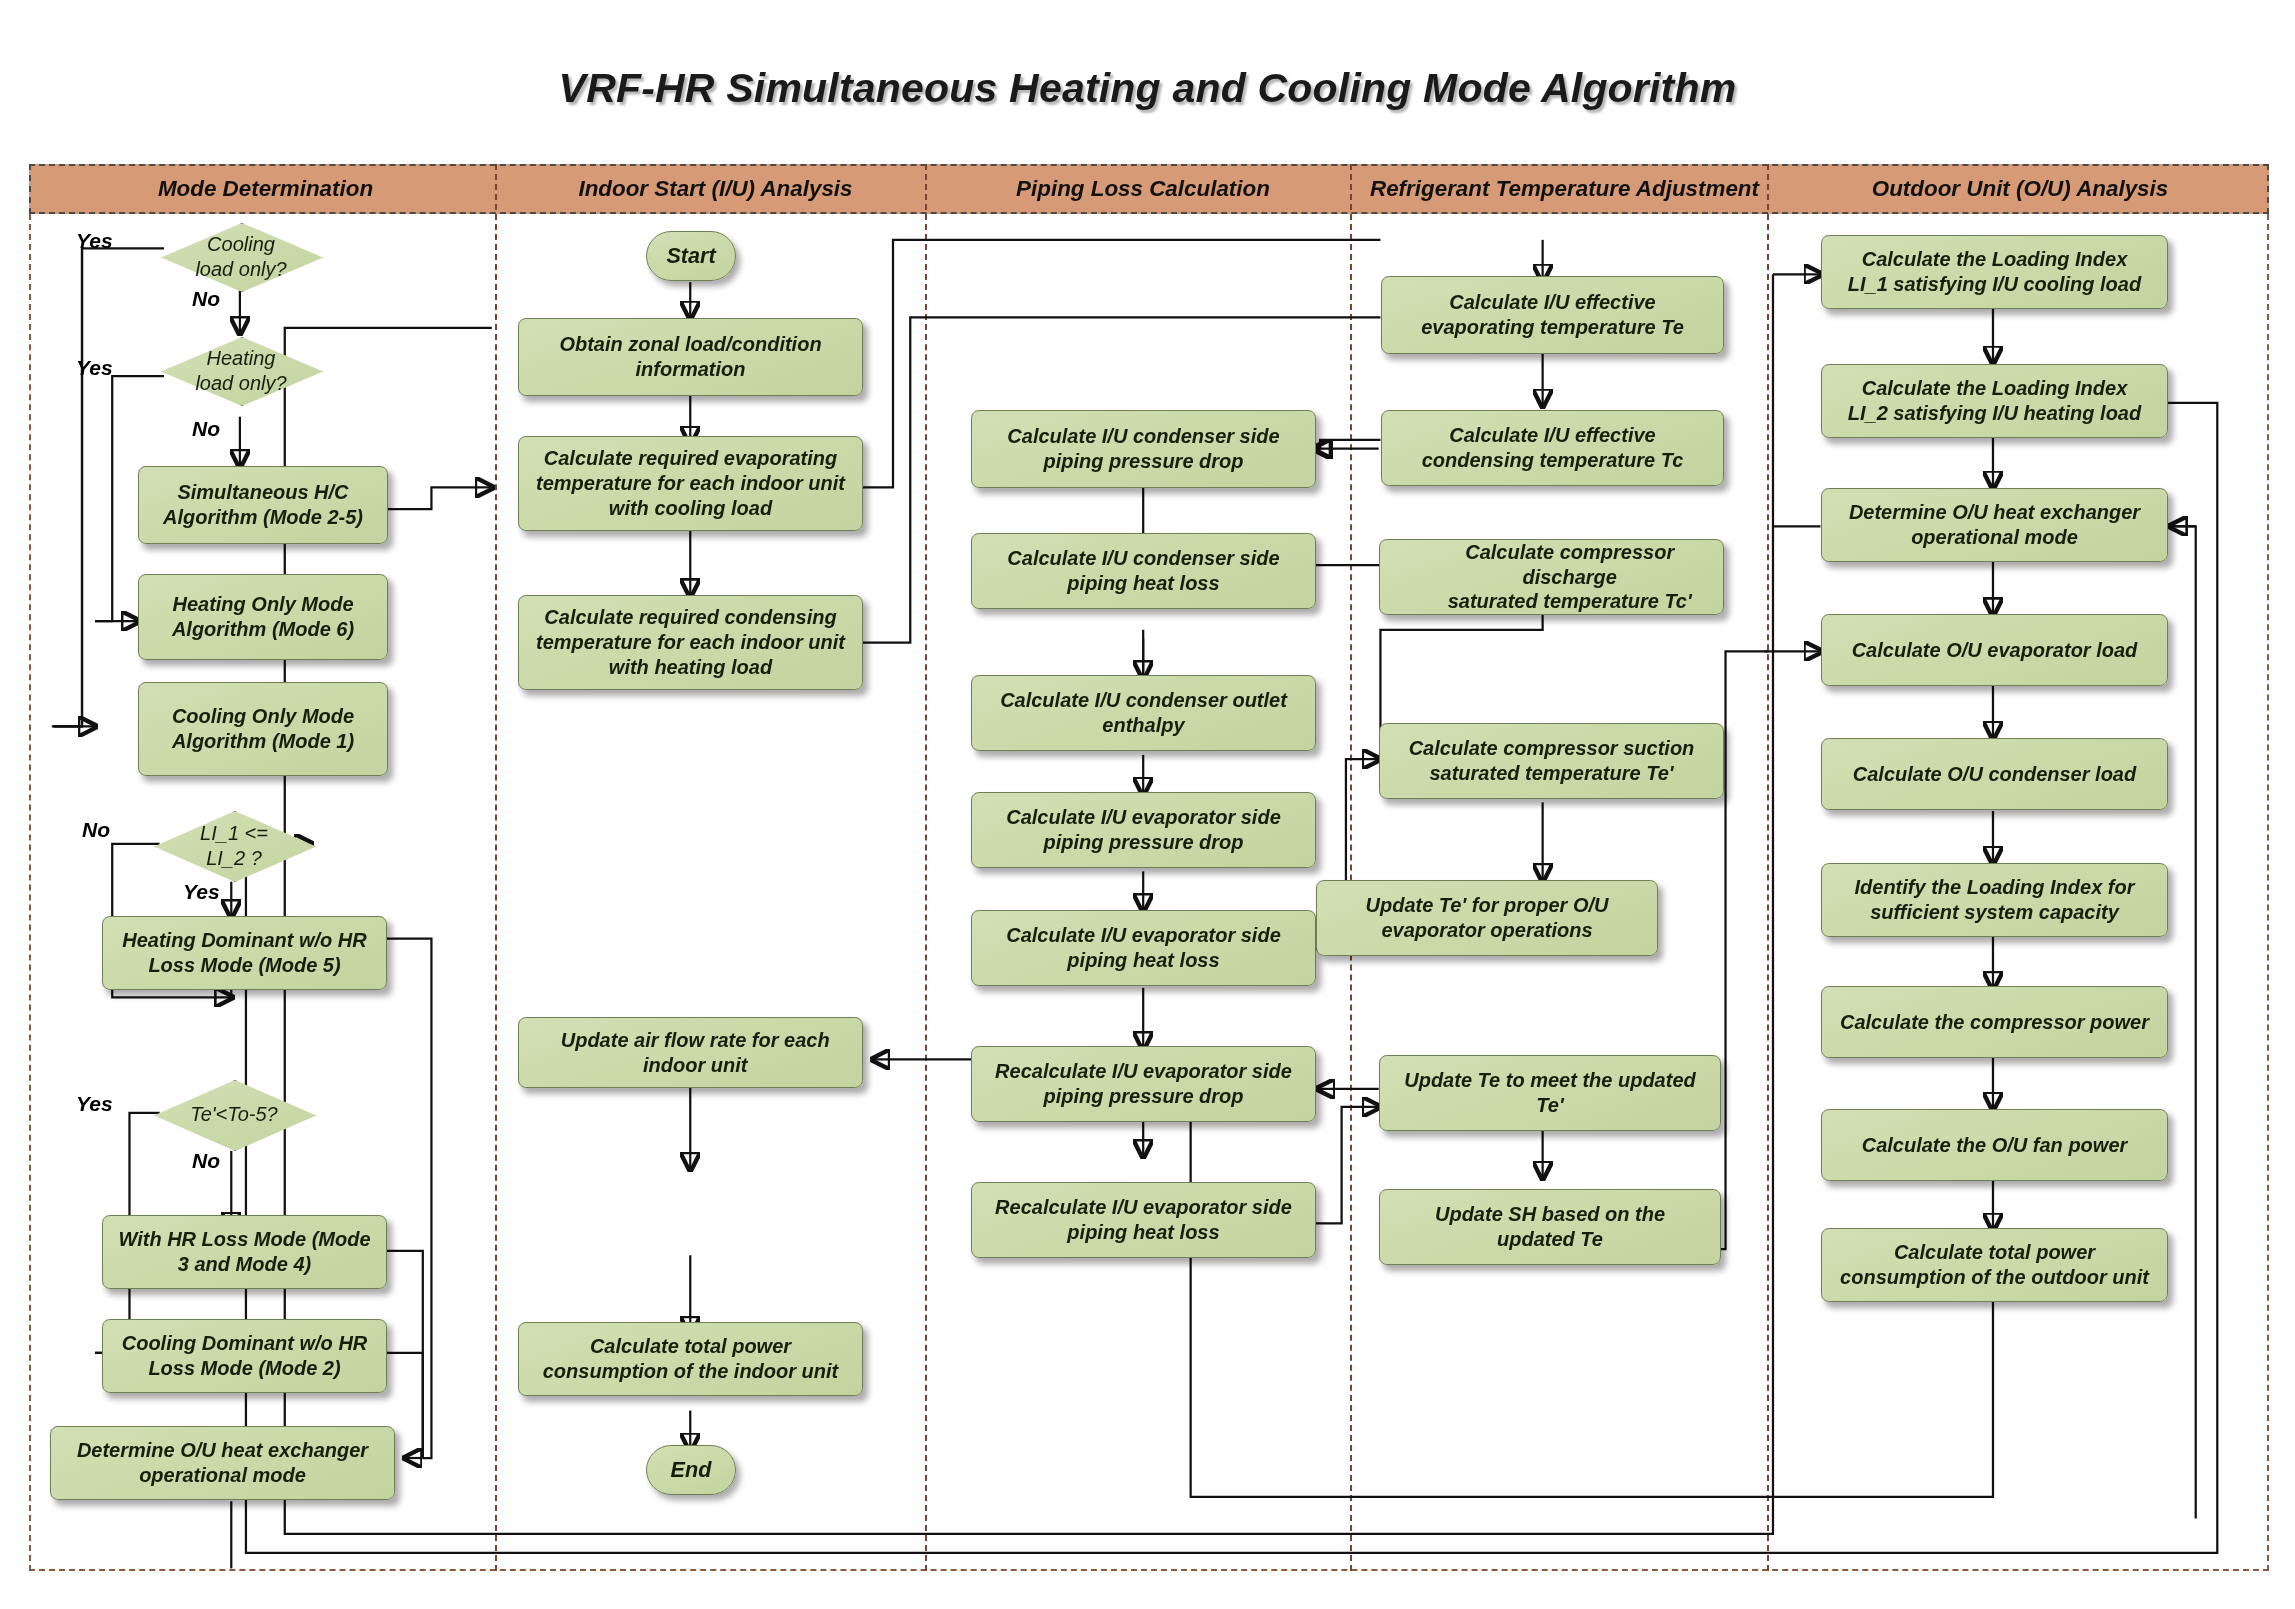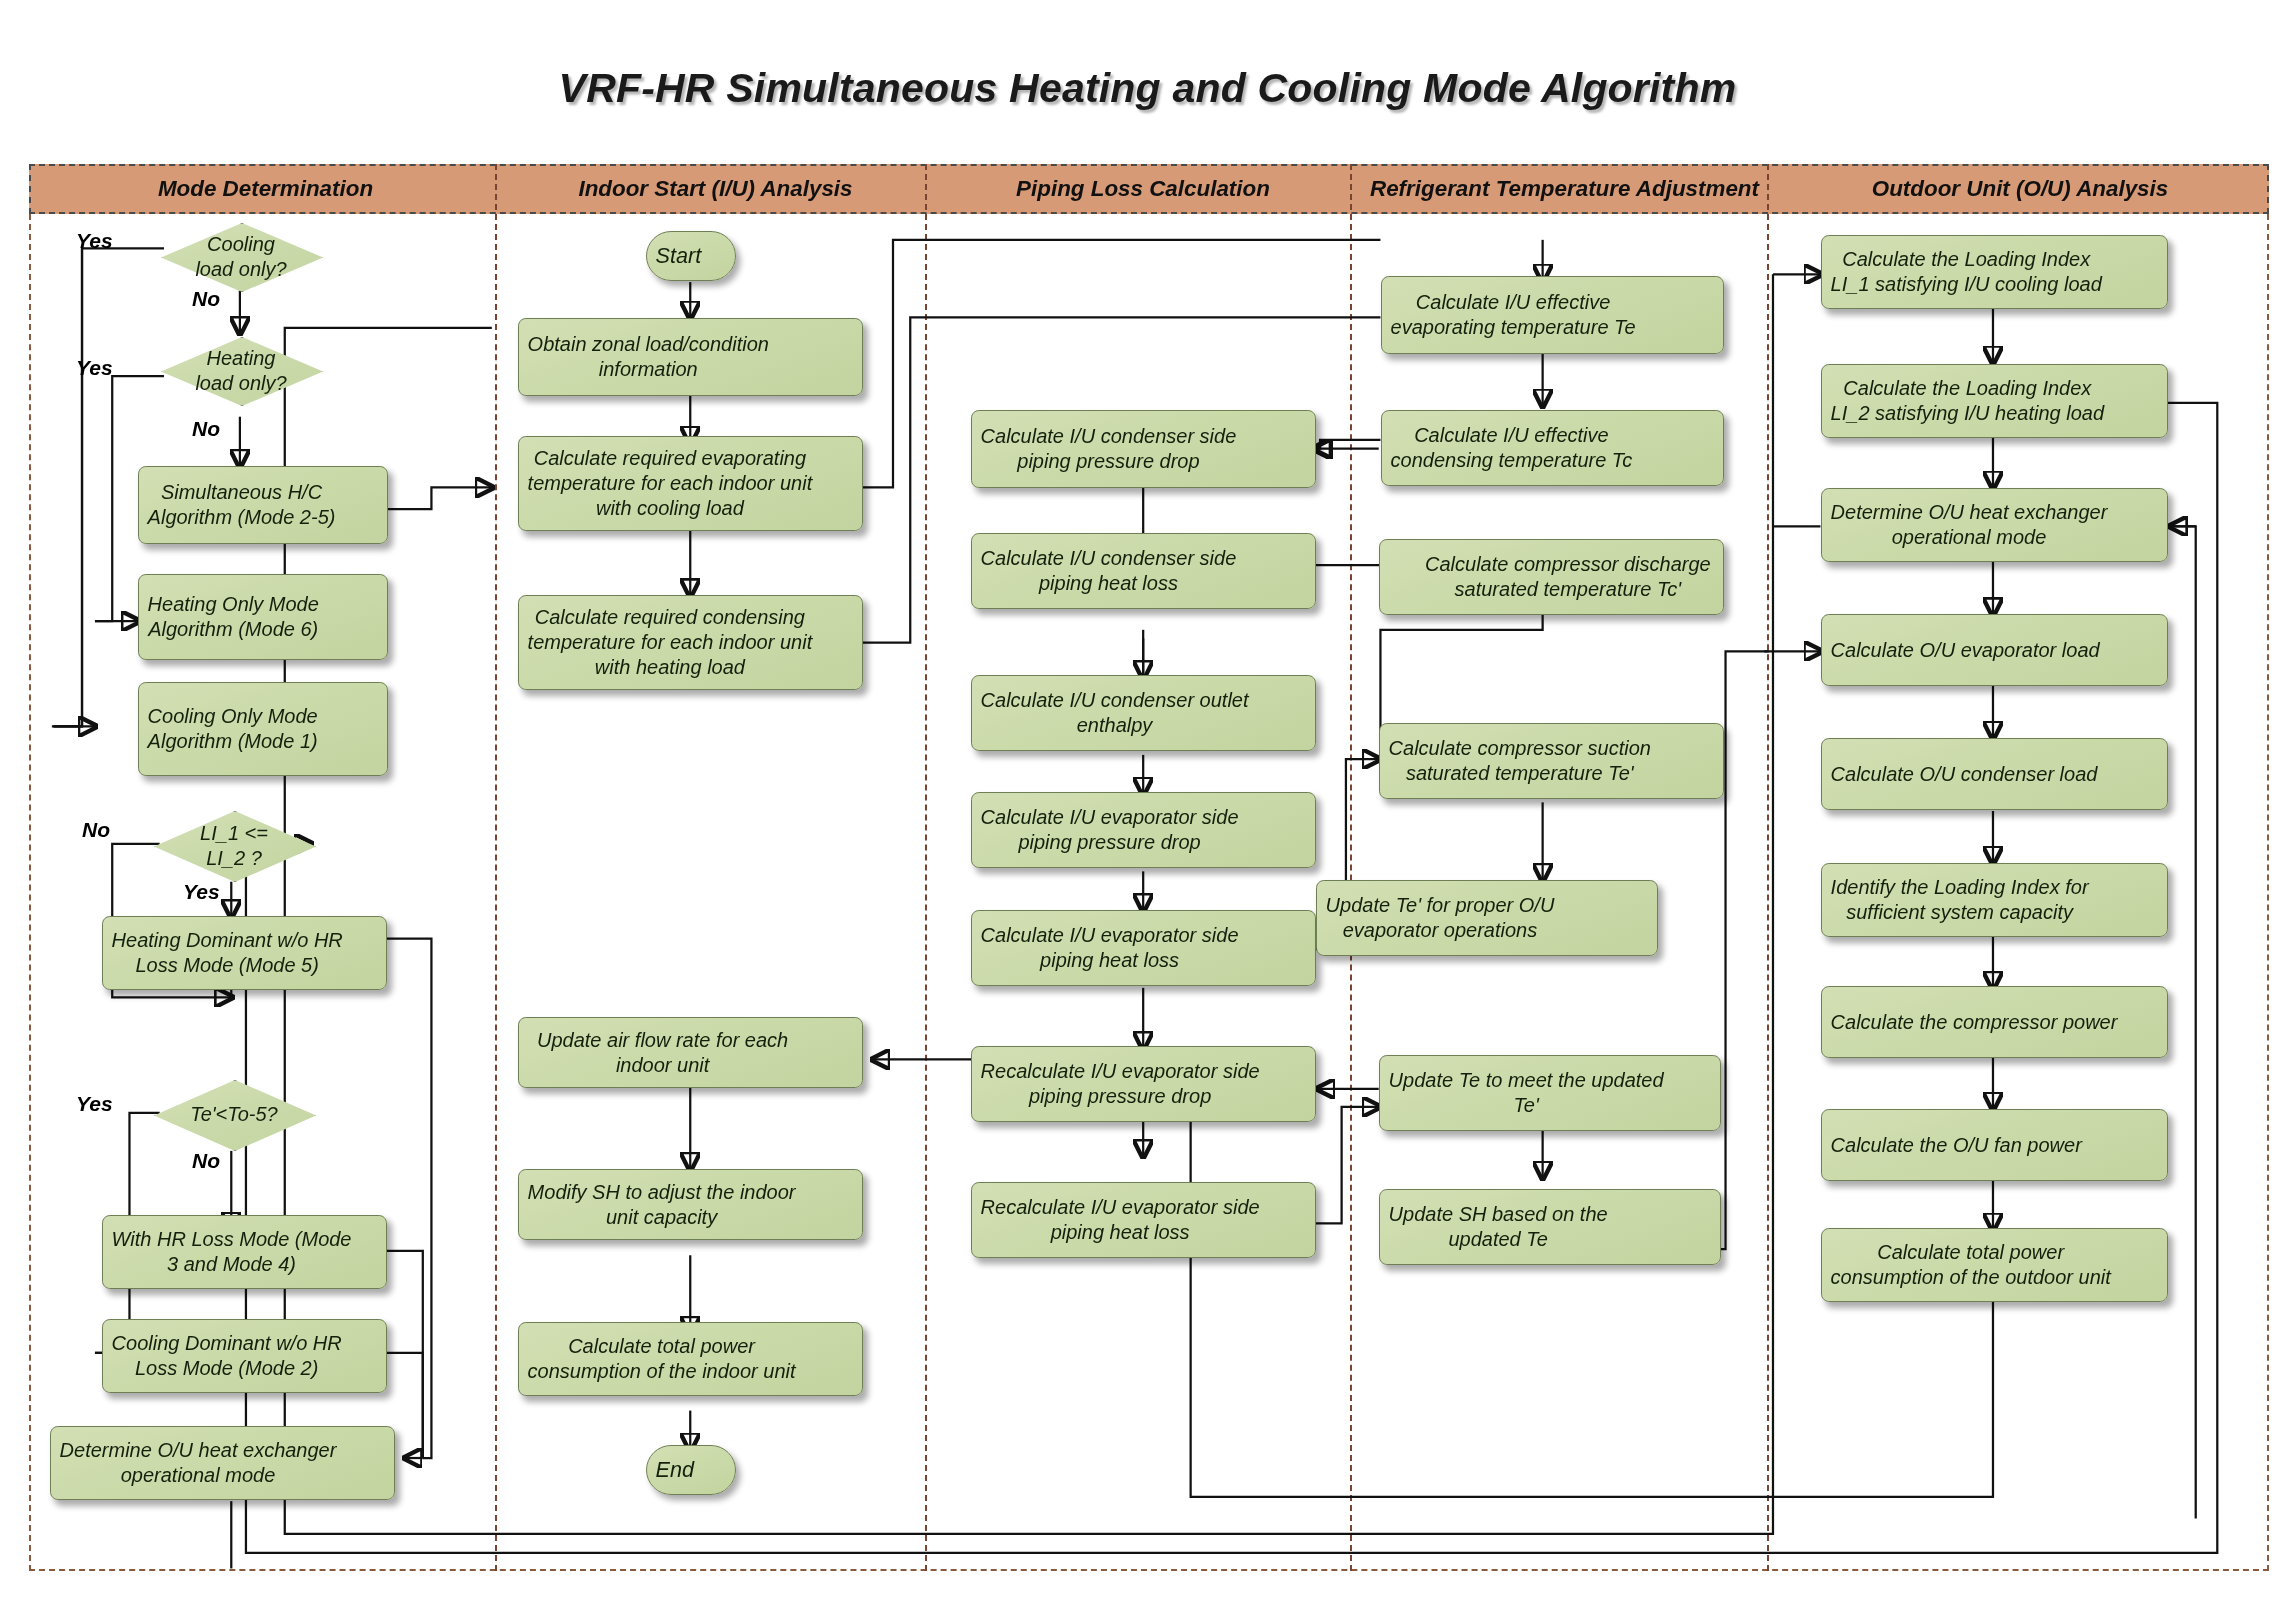--- a/index.html
+++ b/index.html
@@ -27,22 +27,22 @@
 
   
   .col-sep{position:absolute;top:164px;width:0;height:1407px;
      border-left:2.6px dashed #7a4431;}
 
   
   .node{position:absolute;box-sizing:border-box;
     background:linear-gradient(160deg,#d2dfb4 0%,#cbdaa9 45%,#c3d4a0 100%);
     border:1.3px solid #6f7f55;border-radius:7.8px;
     box-shadow:4.3px 5.2px 6px rgba(0,0,0,.33);
-    display:flex;align-items:center;text-align:center;
-    font-size:20px;font-weight:normal;font-style:italic;color:#14200c;
+    display:flex;align-items:center;justify-content:center;text-align:center;
+    font-size:20px;font-weight:bold;font-style:italic;color:#14200c;
     line-height:1.24;padding:3.5px 8.6px;}
   .node.term{border-radius:38px;font-size:21.6px;}
 
   
   .dia{position:absolute;}
   .dia .shape{position:absolute;left:0;top:0;width:100%;height:100%;
     background:linear-gradient(160deg,#d2dfb4,#c3d4a0);
     border:1.3px solid #6f7f55;
     clip-path:polygon(50% 0,100% 50%,50% 100%,0 50%);
     filter:drop-shadow(4.3px 5.2px 4.3px rgba(0,0,0,.33));}
@@ -251,23 +251,20 @@
     </div>
 
   <div class="node" style="left:518px;top:595px;width:345px;height:95px;">
       <span>Calculate required condensing<br>temperature for each indoor unit<br>with heating load</span>
     </div>
 
   <div class="node" style="left:518px;top:1017px;width:345px;height:71px;padding-left:18px;">
       <span>Update air flow rate for each<br>indoor unit</span>
     </div>
 
-  <div class="node" style="left:518px;top:1169px;width:345px;height:71px;">
-      <span>Modify SH to adjust the indoor<br>unit capacity</span>
-    </div>
 
   <div class="node" style="left:518px;top:1322px;width:345px;height:74px;">
       <span>Calculate total power<br>consumption of the indoor unit</span>
     </div>
 
   <div class="node term" style="left:646px;top:1445px;width:90px;height:50px;">
       <span>End</span>
     </div>
 
   <div class="node" style="left:971px;top:410px;width:345px;height:78px;">

